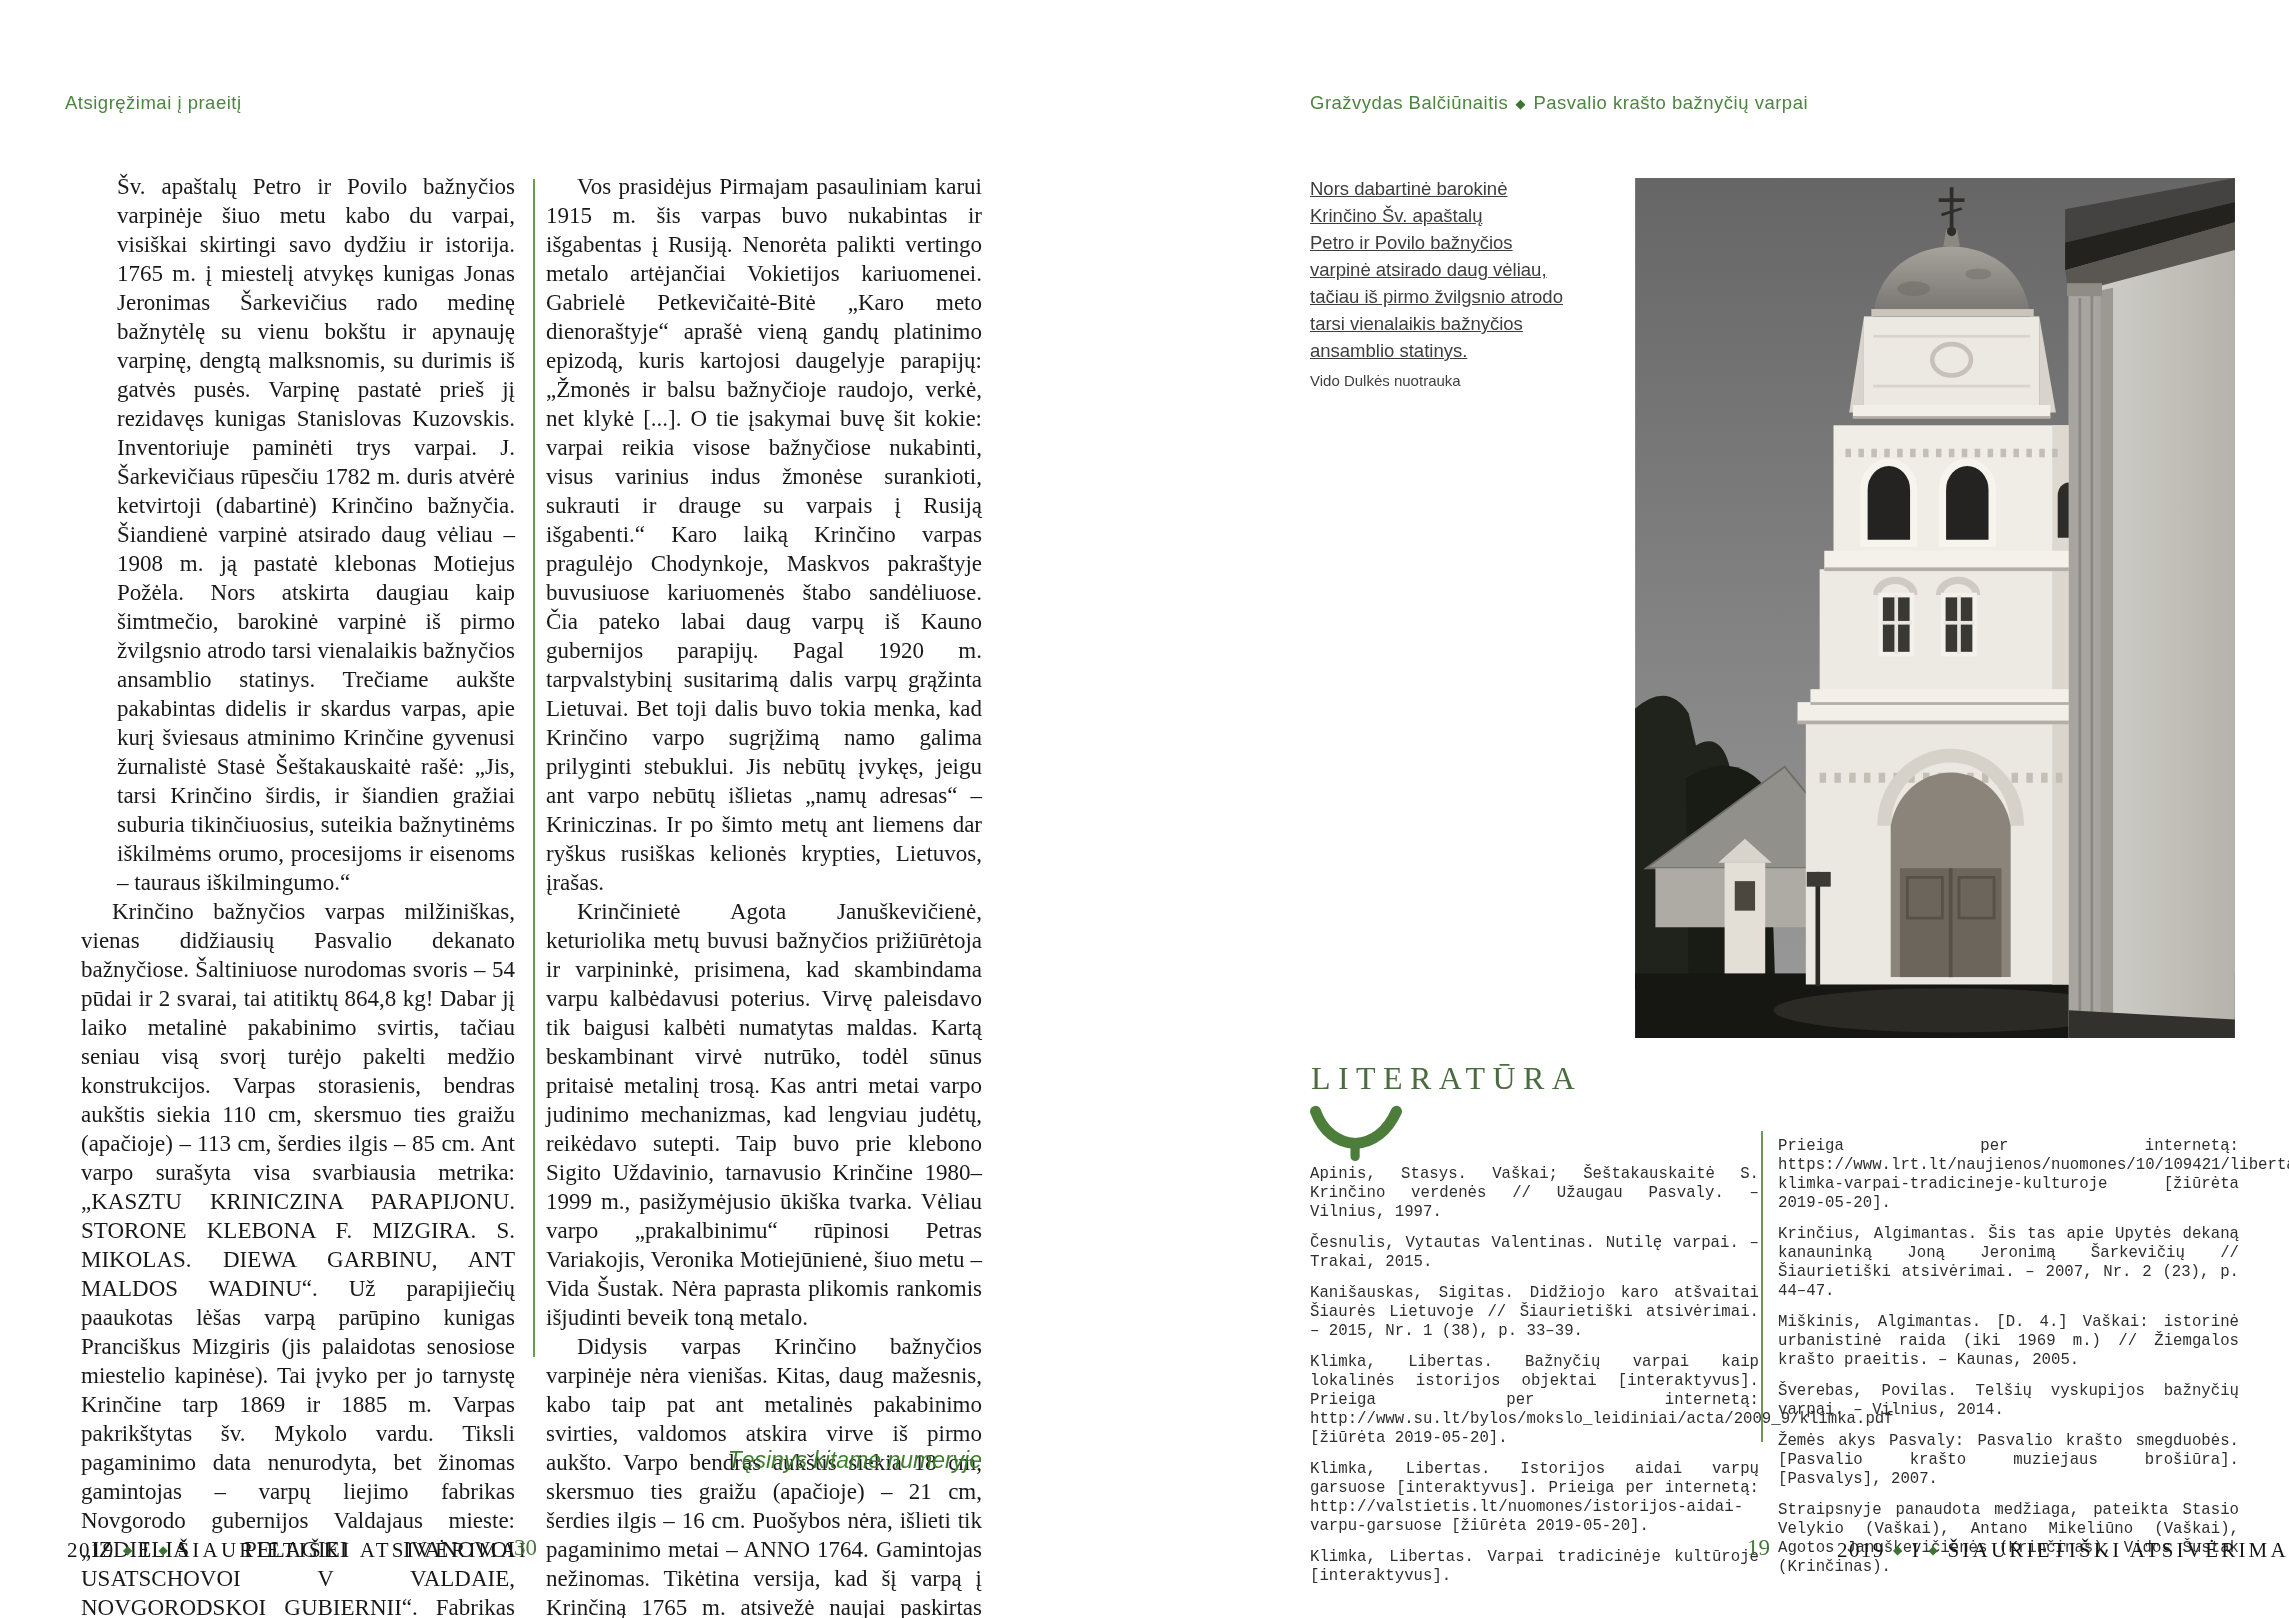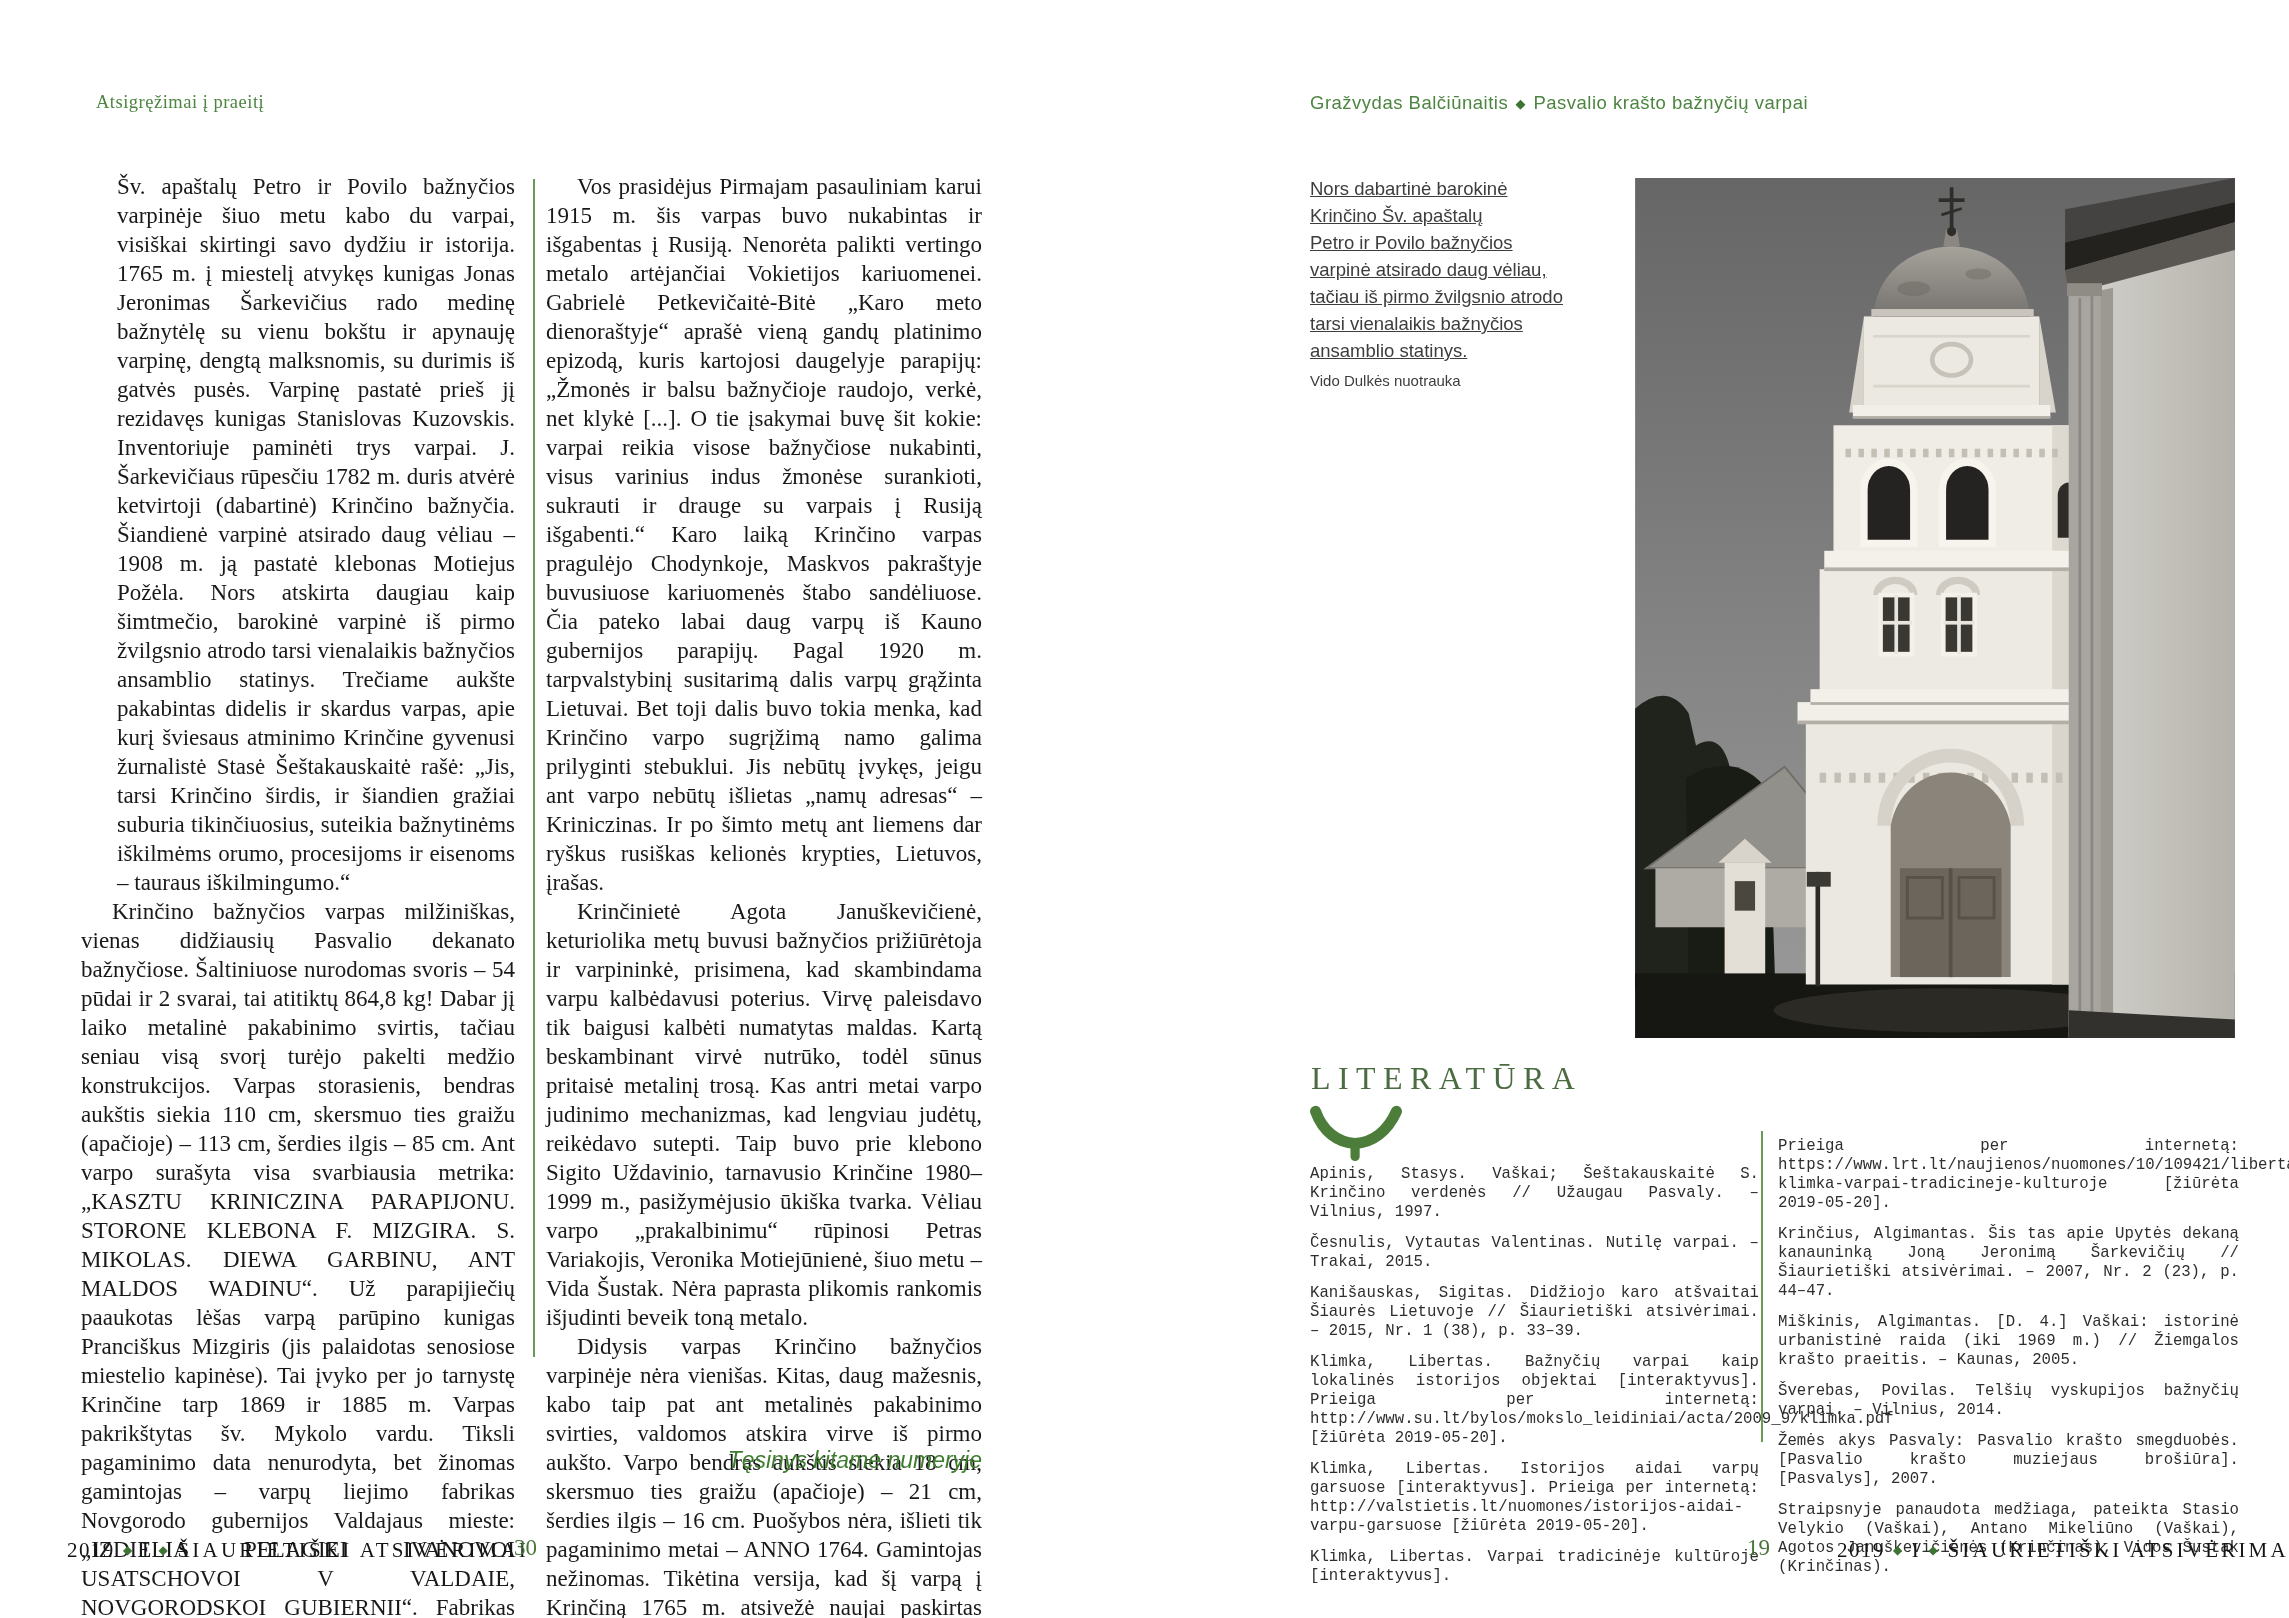--- a/index.html
+++ b/index.html
@@ -37,21 +37,21 @@
   
   .footer{font-size:21px;letter-spacing:1.4px;color:#141414;white-space:nowrap;}
   .footer .mag{letter-spacing:3.2px;}
   .footer .dia{color:#3e7433;font-size:12px;padding:0 8.3px;vertical-align:2.8px;}
   .pagenum{font-size:23px;color:#47763b;}
   .right-align{text-align:right;}
 </style>
 </head>
 <body>
 
-<div class="abs kicker" style="left:96px;top:92px;font-family:Liberation Serif, serif;">Atsigręžimai į praeitį</div>
+<div class="abs kicker" style="left:65px;top:92px;">Atsigręžimai į praeitį</div>
 
 <div class="abs bodycol no-first-indent" style="left:81px;top:172px;">
     <p>Šv. apaštalų Petro ir Povilo bažnyčios varpinėje šiuo metu kabo du varpai, visiškai skirtingi savo dydžiu ir istorija. 1765 m. į miestelį atvykęs kunigas Jonas Jeronimas Šarkevičius rado medinę bažnytėlę su vienu bokštu ir apynauję varpinę, dengtą malksnomis, su durimis iš gatvės pusės. Varpinę pastatė prieš jį rezidavęs kunigas Stanislovas Kuzovskis. Inventoriuje paminėti trys varpai. J. Šarkevičiaus rūpesčiu 1782 m. duris atvėrė ketvirtoji (dabartinė) Krinčino bažnyčia. Šiandienė varpinė atsirado daug vėliau – 1908 m. ją pastatė klebonas Motiejus Požėla. Nors atskirta daugiau kaip šimtmečio, barokinė varpinė iš pirmo žvilgsnio atrodo tarsi vienalaikis bažnyčios ansamblio statinys. Trečiame aukšte pakabintas didelis ir skardus varpas, apie kurį šviesaus atminimo Krinčine gyvenusi žurnalistė Stasė Šeštakauskaitė rašė: „Jis, tarsi Krinčino širdis, ir šiandien gražiai suburia tikinčiuosius, suteikia bažnytinėms iškilmėms orumo, procesijoms ir eisenoms – tauraus iškilmingumo.“</p>
     <p>Krinčino bažnyčios varpas milžiniškas, vienas didžiausių Pasvalio dekanato bažnyčiose. Šaltiniuose nurodomas svoris – 54 pūdai ir 2 svarai, tai atitiktų 864,8 kg! Dabar jį laiko metalinė pakabinimo svirtis, tačiau seniau visą svorį turėjo pakelti medžio konstrukcijos. Varpas storasienis, bendras aukštis siekia 110 cm, skersmuo ties graižu (apačioje) – 113 cm, šerdies ilgis – 85 cm. Ant varpo surašyta visa svarbiausia metrika: „KASZTU KRINICZINA PARAPIJONU. STORONE KLEBONA F. MIZGIRA. S. MIKOLAS. DIEWA GARBINU, ANT MALDOS WADINU“. Už parapijiečių paaukotas lėšas varpą parūpino kunigas Pranciškus Mizgiris (jis palaidotas senosiose miestelio kapinėse). Tai įvyko per jo tarnystę Krinčine tarp 1869 ir 1885 m. Varpas pakrikštytas šv. Mykolo vardu. Tiksli pagaminimo data nenurodyta, bet žinomas gamintojas – varpų liejimo fabrikas Novgorodo gubernijos Valdajaus mieste: „IZDIELIA PELAGIEI IVANOVOI USATSCHOVOI V VALDAIE, NOVGORODSKOI GUBIERNII“. Fabrikas Pelagijai Ivanovnai Usačiovai atiteko 1876 m. mirus vyrui. Iki jos pačios mirties 1896 m. ant produkcijos puikavosi savininkės inicialai. Taip Krinčino bažnyčios varpo gimimo datos paieškas galime susiaurinti iki 1876 ir 1885 metų laikotarpio. Varpas ne tik didelis, bet ir nepaprastai dailus. Jo liemenį puošia dvi augalinių ornamentų juostos.</p>
   </div>
 
 <div class="abs vdivider" style="left:533px;top:179px;height:1178px;"></div>
 
 <div class="abs bodycol" style="left:546px;top:172px;width:436px;">
     <p>Vos prasidėjus Pirmajam pasauliniam karui 1915 m. šis varpas buvo nukabintas ir išgabentas į Rusiją. Nenorėta palikti vertingo metalo artėjančiai Vokietijos kariuomenei. Gabrielė Petkevičaitė-Bitė „Karo meto dienoraštyje“ aprašė vieną gandų platinimo epizodą, kuris kartojosi daugelyje parapijų: „Žmonės ir balsu bažnyčioje raudojo, verkė, net klykė [...]. O tie įsakymai buvę šit kokie: varpai reikia visose bažnyčiose nukabinti, visus varinius indus žmonėse surankioti, sukrauti ir drauge su varpais į Rusiją išgabenti.“ Karo laiką Krinčino varpas pragulėjo Chodynkoje, Maskvos pakraštyje buvusiuose kariuomenės štabo sandėliuose. Čia pateko labai daug varpų iš Kauno gubernijos parapijų. Pagal 1920 m. tarpvalstybinį susitarimą dalis varpų grąžinta Lietuvai. Bet toji dalis buvo tokia menka, kad Krinčino varpo sugrįžimą namo galima prilyginti stebuklui. Jis nebūtų įvykęs, jeigu ant varpo nebūtų išlietas „namų adresas“ – Kriniczinas. Ir po šimto metų ant liemens dar ryškus rusiškas kelionės krypties, Lietuvos, įrašas.</p>

